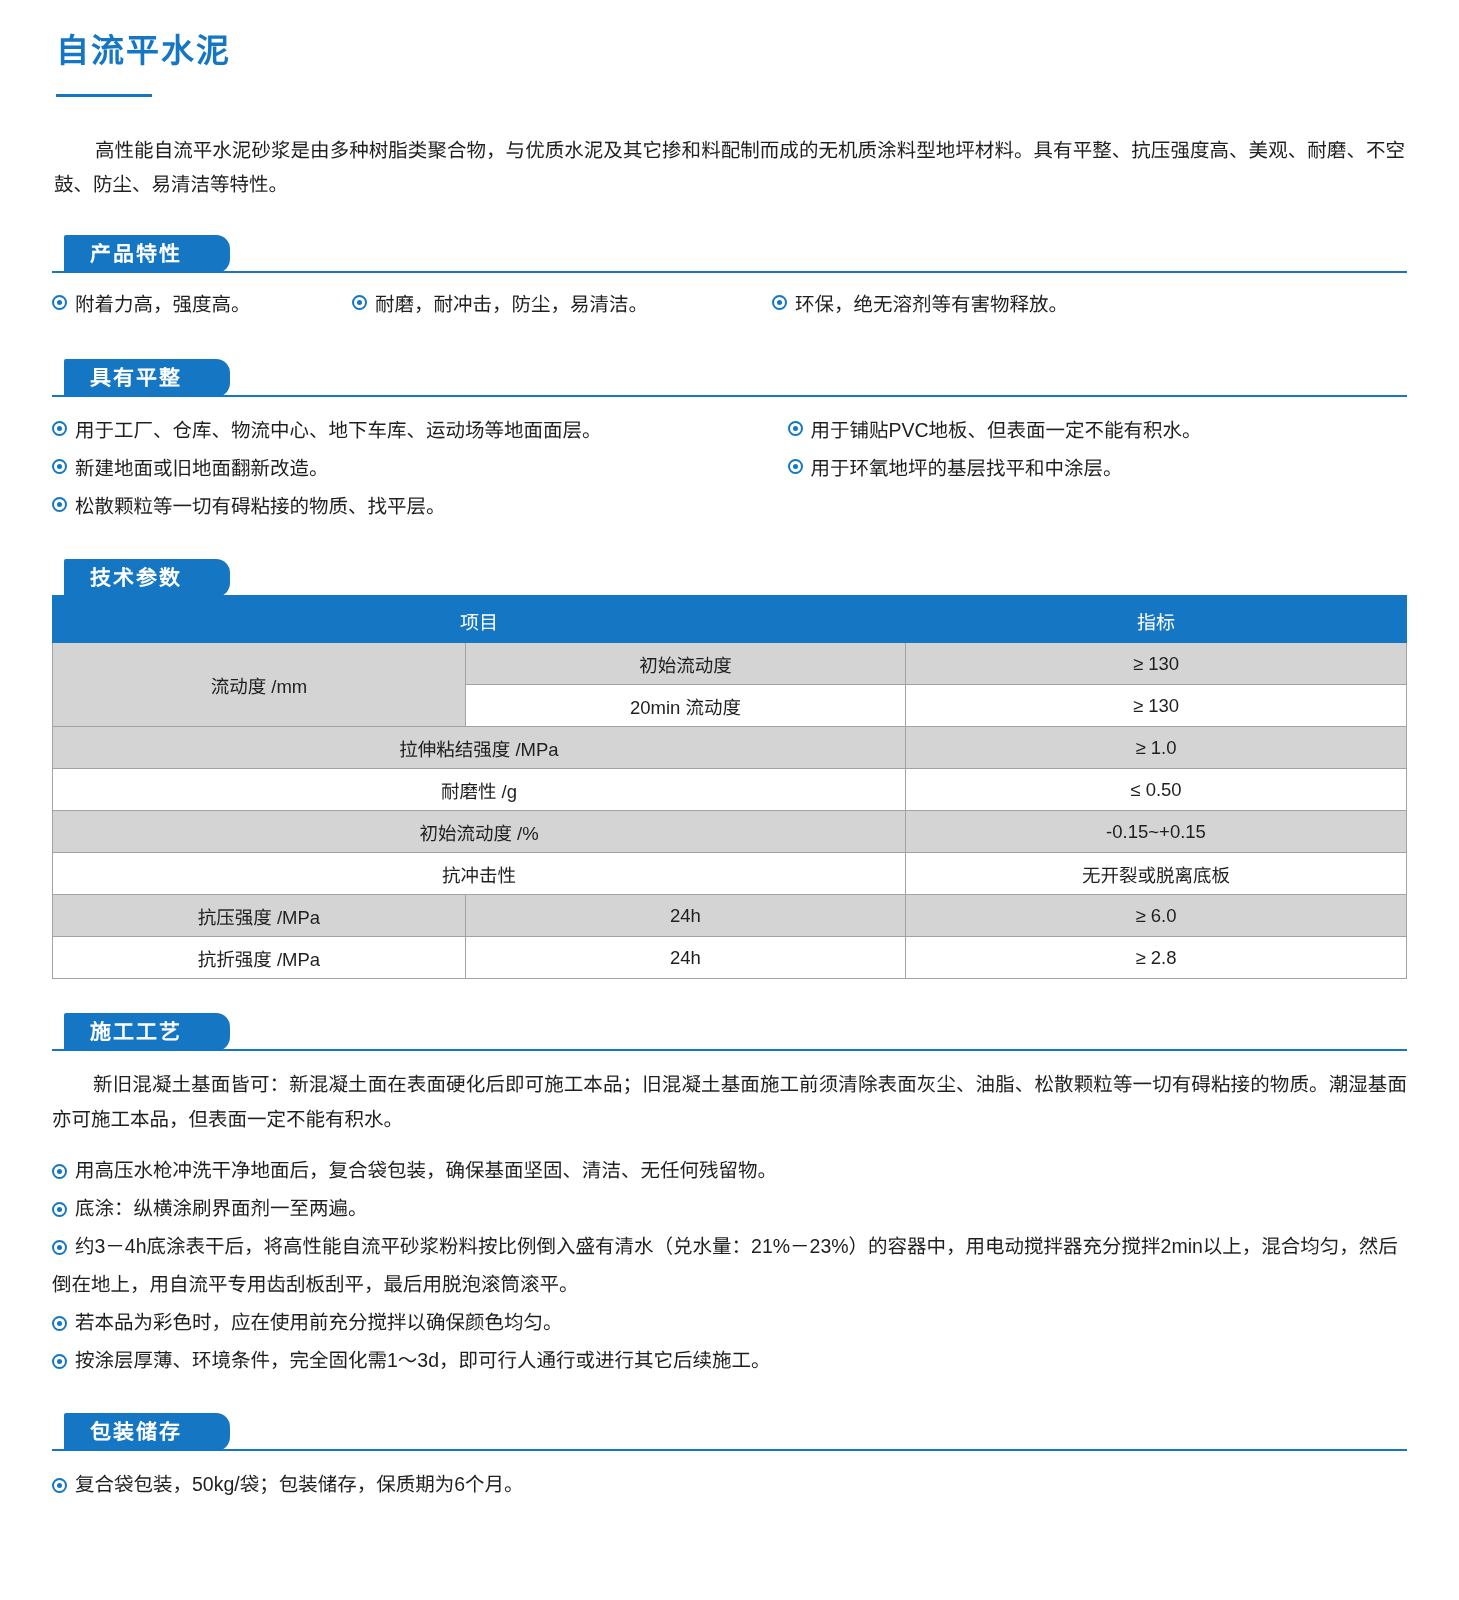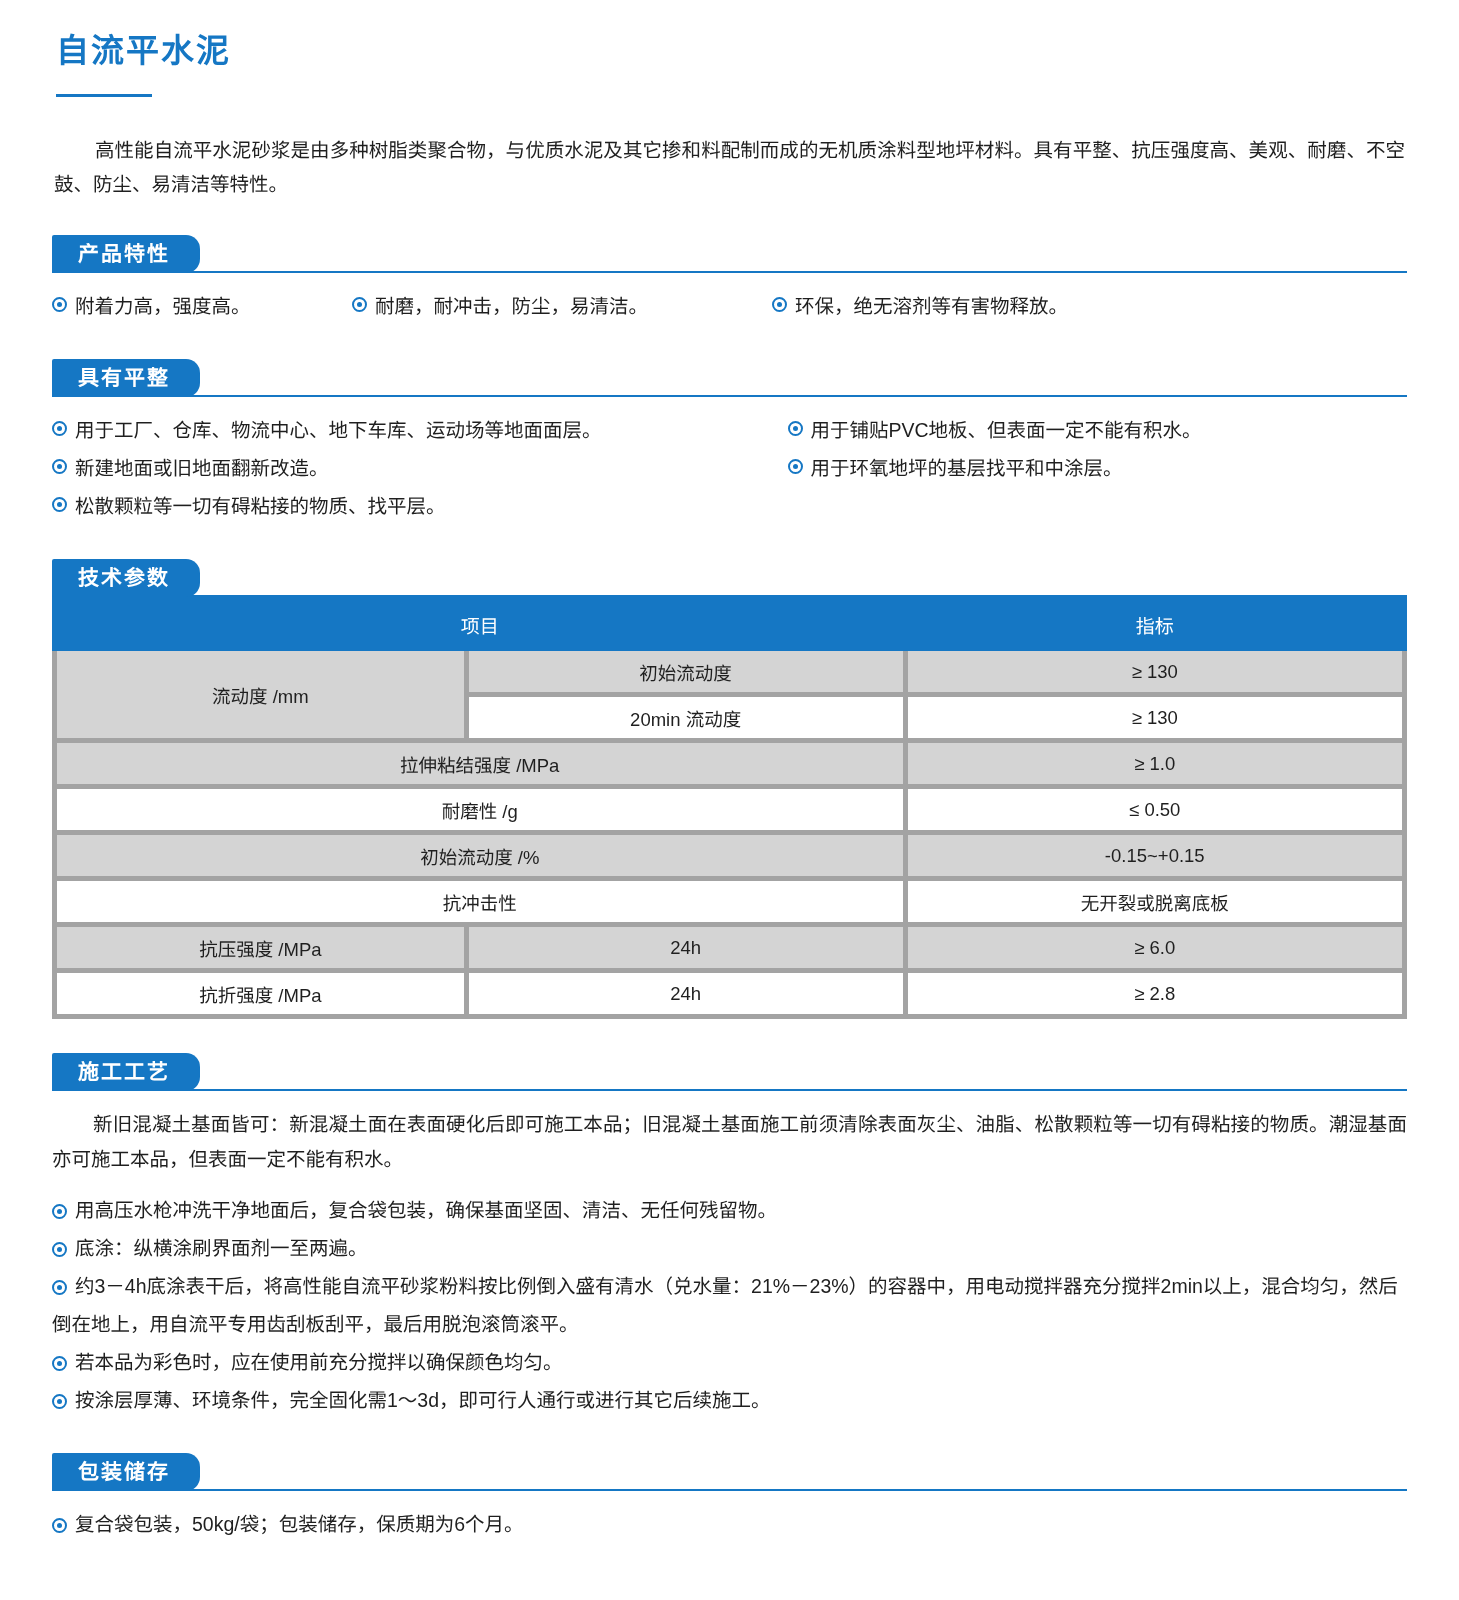--- a/index.html
+++ b/index.html
@@ -49,24 +49,24 @@
   
   .section {
     margin-top: 34px;
   }
   .sec-head {
     position: relative;
     height: 38px;
   }
   .sec-head .ribbon {
     position: absolute;
-    left: 0;
+    left: 12px;
     top: 0;
     height: 38px;
-    padding: 0 30px 0 26px;
+    padding: 0 48px 0 26px;
     background: #1577c4;
     color: #ffffff;
     font-size: 21px;
     font-weight: bold;
     letter-spacing: 2px;
     line-height: 38px;
     display: inline-block;
     border-radius: 2px 14px 14px 2px;
     box-sizing: border-box;
     z-index: 2;
@@ -110,20 +110,21 @@
     top: 50%;
     width: 5px;
     height: 5px;
     margin: -2.5px 0 0 -2.5px;
     background: #1577c4;
     border-radius: 50%;
   }
   .row-inline {
     display: flex;
     align-items: baseline;
+    font-family: Liberation Mono, monospace;
   }
   .row-inline .bullet:nth-child(1) { width: 300px; }
   .row-inline .bullet:nth-child(2) { width: 420px; }
 
   .two-col {
     display: flex;
   }
   .two-col .col { width: 50%; }
   .two-col .col.right { padding-left: 58px; box-sizing: border-box; }
 
@@ -134,21 +135,21 @@
     margin: 22px 0 14px 0;
     color: #1f1f1f;
   }
   table.spec {
     width: 100%;
     border-collapse: collapse;
     table-layout: fixed;
     font-size: 18.5px;
   }
   table.spec th, table.spec td {
-    border: 5px solid #a3a3a3;
+    border: 1px solid #a3a3a3;
     height: 37px;
     text-align: center;
     vertical-align: middle;
     padding: 2px 4px;
     color: #1f1f1f;
   }
   table.spec thead th {
     background: #1577c4;
     color: #ffffff;
     font-weight: normal;

